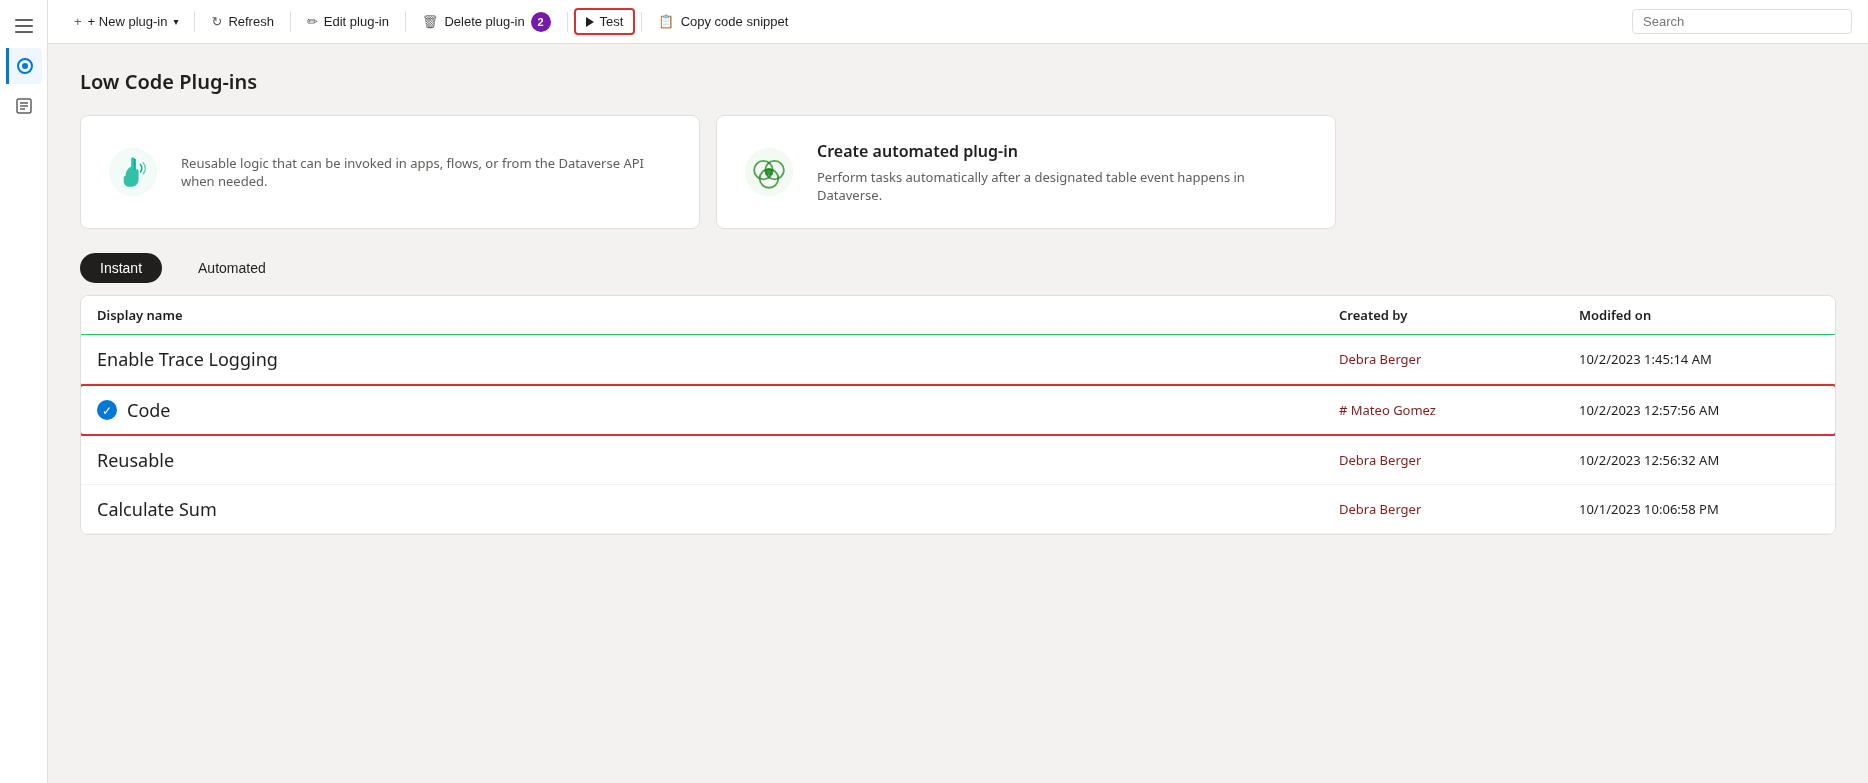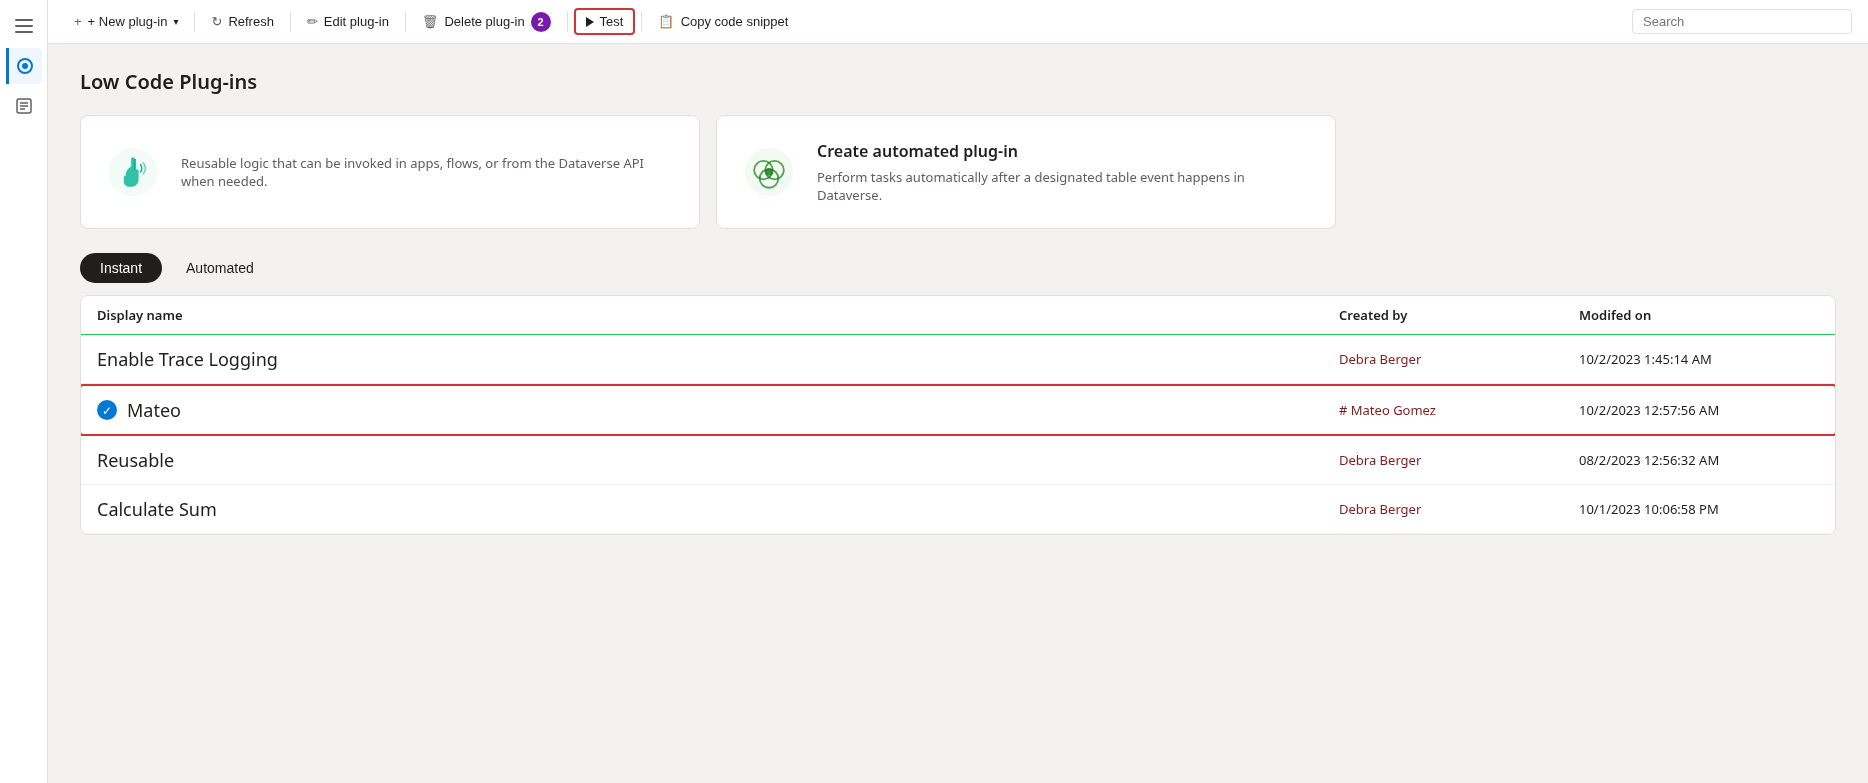--- a/index.html
+++ b/index.html
@@ -166,21 +166,21 @@
     }
     .card-text p {
       font-size: 13px;
       color: #605e5c;
       line-height: 1.4;
     }
 
     
     .tabs {
       display: flex;
-      gap: 4px;
+      gap: 16px;
       margin-bottom: 0;
       align-items: center;
     }
     .tab {
       padding: 7px 20px;
       border-radius: 20px;
       border: none;
       cursor: pointer;
       font-size: 14px;
       font-weight: 500;
@@ -423,33 +423,33 @@
         </div>
         <div class="row-creator">Debra Berger</div>
         <div class="row-date">10/2/2023 1:45:14 AM</div>
       </div>
 
       <div style="position:relative;">
 
         <div class="table-row selected">
           <div class="row-name-cell">
             <div class="check-icon">✓</div>
-            <span class="row-name">Mateo</span>
+            <span class="row-name">Code</span>
           </div>
           <div class="row-creator"># Mateo Gomez</div>
           <div class="row-date">10/2/2023 12:57:56 AM</div>
         </div>
       </div>
 
       <div class="table-row">
         <div class="row-name-cell">
           <span class="row-name">Reusable</span>
         </div>
         <div class="row-creator">Debra Berger</div>
-        <div class="row-date">08/2/2023 12:56:32 AM</div>
+        <div class="row-date">10/2/2023 12:56:32 AM</div>
       </div>
 
       <div class="table-row">
         <div class="row-name-cell">
           <span class="row-name">Calculate Sum</span>
         </div>
         <div class="row-creator">Debra Berger</div>
         <div class="row-date">10/1/2023 10:06:58 PM</div>
       </div>
 

